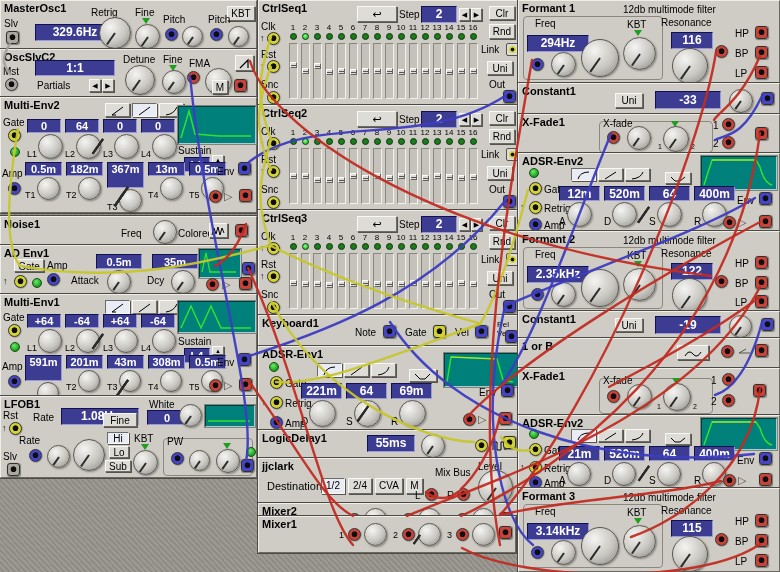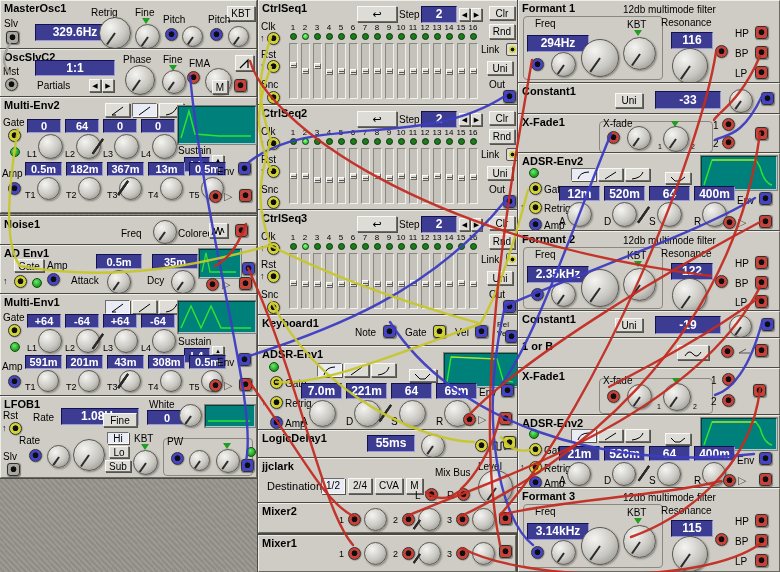--- a/index.html
+++ b/index.html
@@ -72,21 +72,21 @@
 </div>
 
 <div class="mod" style="left:0;top:49px;width:257px;height:48px">
   <span class="t">OscSlvC2</span>
   <span class="lb" style="left:2px;top:16px">Mst</span>
   <span class="rj cg" style="left:4px;top:28px"></span>
   <div class="lcd" style="left:34px;top:10px;width:80px;height:16px;line-height:14px;font-size:12px">1:1</div>
   <span class="lb" style="left:36px;top:30px">Partials</span>
   <button class="btn" style="left:88px;top:29px;width:12px;height:13px;font-size:7px;line-height:12px">◀</button>
   <button class="btn" style="left:101px;top:29px;width:12px;height:13px;font-size:7px;line-height:12px">▶</button>
-  <span class="lb" style="left:122px;top:4px">Phase</span>
+  <span class="lb" style="left:122px;top:4px">Detune</span>
   <span class="lb" style="left:162px;top:4px">Fine</span>
   <span class="tri" style="left:168px;top:15px"></span>
   <span class="k" style="left:124px;top:15px;width:28px;height:28px"></span>
   <span class="k" style="left:161px;top:20px;width:22px;height:22px"></span>
   <span class="lb" style="left:188px;top:8px">FMA</span>
   <span class="rj cr" style="left:186px;top:21px"></span>
   <span class="k" style="left:204px;top:18px;width:25px;height:25px"></span>
   <button class="btn icon" style="left:234px;top:5px;width:19px;height:16px">
         <svg width="13" height="12" viewBox="0 0 13 12">
           <path d="M2,10 L10,2 L10,10" stroke="#000" stroke-width="1.2" fill="none"></path>
@@ -168,21 +168,21 @@
           </div>
     </div>
         <div class="ecell" style="width: 41px; --v: 238m;">
       <div class="lcd ecv" style="width:37px;height:14px;line-height:13px">182m</div>
       <div class="krow">
             <span class="kl">T2</span>
             <span class="k ks" style="width:21px;height:21px"></span>
           </div>
     </div>
         <div class="ecell" style="width: 41px; --v: 367m;">
-      <div class="lcd ecv" style="width:37px;height:14px;line-height:13px">367m</div>
+      <div class="lcd ecv" style="width:37px;height:26px;line-height:13px">367m</div>
       <div class="krow">
             <span class="kl">T3</span>
             <span class="k ks" style="width:21px;height:21px"></span>
           </div>
     </div>
         <div class="ecell" style="width: 41px; --v: 13m;">
       <div class="lcd ecv" style="width:37px;height:14px;line-height:13px">13m</div>
       <div class="krow">
             <span class="kl">T4</span>
             <span class="k ks" style="width:21px;height:21px"></span>
@@ -301,21 +301,21 @@
       </div>
   <span class="lb" style="left:177px;top:41px">Sustain</span>
   <div class="lcd" style="left:183px;top:53px;width:26px;height:15px;line-height:14px">L4</div>
   <div class="spin" style="left:211px;top:51px">
         <button class="btn">▲</button>
         <button class="btn">▼</button>
       </div>
   <div class="erow" style="left:24px;top:60px">
 
   <div class="ecell" style="width: 41px; --v: 591m;">
-      <div class="lcd ecv" style="width:37px;height:14px;line-height:13px">591m</div>
+      <div class="lcd ecv" style="width:37px;height:26px;line-height:13px">591m</div>
       <div class="krow">
             <span class="kl">T1</span>
             <span class="k ks" style="width:20px;height:20px"></span>
           </div>
     </div>
         <div class="ecell" style="width: 41px; --v: 201m;">
       <div class="lcd ecv" style="width:37px;height:14px;line-height:13px">201m</div>
       <div class="krow">
             <span class="kl">T2</span>
             <span class="k ks" style="width:20px;height:20px"></span>
@@ -851,27 +851,20 @@
         </svg>
       </button>
   <div class="gr" style="left:185px;top:6px;width:72px;height:32px">
         <svg width="70" height="30" viewBox="0 0 70 30">
           <path d="M2,28 L6,3 L52,5 L58,26 L68,28" stroke="#2ee32e" stroke-width="1.5" fill="none"></path>
           <path d="M6,3 L52,5" stroke="#d8d82a" stroke-width="1" fill="none"></path>
         </svg>
       </div>
   <div class="erow" style="left:42px;top:36px">
 
-  <div class="ecell" style="width: 45px; --v: 7.0m;">
-      <div class="lcd ecv" style="width:41px;height:16px;line-height:15px;font-size:12px">7.0m</div>
-      <div class="krow">
-            <span class="kl" style="font-size:10px">A</span>
-            <span class="k ks" style="width:25px;height:25px"></span>
-          </div>
-    </div>
         <div class="ecell" style="width: 45px; --v: 263m;">
       <div class="lcd ecv" style="width:41px;height:16px;line-height:15px;font-size:12px">221m</div>
       <div class="krow">
             <span class="kl" style="font-size:10px">D</span>
             <span class="k ks" style="width:25px;height:25px"></span>
           </div>
     </div>
         <div class="ecell" style="width: 45px; --v: 64;">
       <div class="lcd ecv" style="width:41px;height:16px;line-height:15px;font-size:12px">64</div>
       <div class="krow">
@@ -939,21 +932,21 @@
         </div>
         <div class="mcell" style="width:54px">
           <span class="kl">3</span>
           <span class="rj rjs cr"></span>
           <span class="k ks" style="width:21px;height:21px"></span>
         </div>
       </div>
   <span class="sq cr" style="left:240px;top:8px"></span>
 </div>
 
-<div class="mod" style="left:258px;top:535px;width:258px;height:37px">
+<div class="mod" style="left:258px;top:516px;width:258px;height:37px">
   <span class="t">Mixer1</span>
   <div class="erow" style="left:80px;top:6px">
 
   <div class="mcell" style="width:54px">
           <span class="kl">1</span>
           <span class="rj rjs cr"></span>
           <span class="k ks" style="width:21px;height:21px"></span>
         </div>
         <div class="mcell" style="width:54px">
           <span class="kl">2</span>

